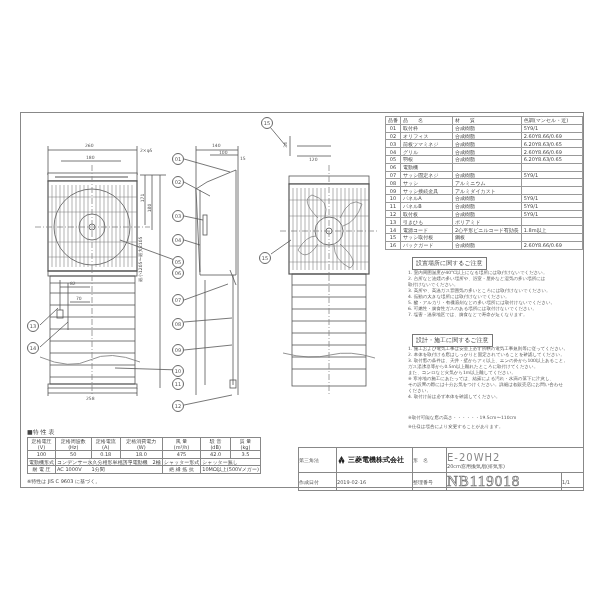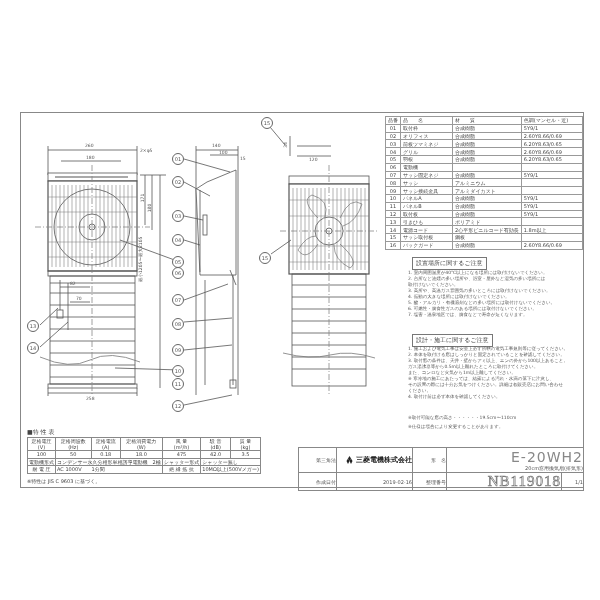--- a/index.html
+++ b/index.html
@@ -16,22 +16,22 @@
 .parts td.mt{width:60px}
 
 .notebox{position:absolute;border:1px solid #777;padding:1px 3px;font-size:6px;color:#444;background:#fff}
 .notes{position:absolute;left:408px;font-size:4.5px;line-height:6px;color:#555}
 
 .spec{position:absolute;left:27px;top:437px;width:228px;border-collapse:collapse;font-size:5px;color:#444}
 .spec td{border:1px solid #888;text-align:center;height:7.5px;line-height:6px;padding:0 1px;white-space:nowrap;overflow:hidden}
 .spec td.l{text-align:left}
 
 .tb{position:absolute;left:298px;top:447px;width:286px;height:41px;border-collapse:collapse;font-size:5px;color:#555}
-.tb td{border:1px solid #888;text-align:right;vertical-align:middle}
-.model{font-size:14px;color:#888;letter-spacing:1px}
+.tb td{border:1px solid #888;text-align:left;vertical-align:middle}
+.model{font-size:10px;color:#888;letter-spacing:1px}
 .docno{font-size:15px;color:#fff;-webkit-text-stroke:0.7px #777;letter-spacing:1px;font-family:Liberation Serif, serif}
 .logo-mark{display:inline-block;vertical-align:middle;margin-right:2px}
 .logo-text{font-size:7px;font-weight:bold;color:#222;vertical-align:middle}
 .callout{position:absolute;width:12px;height:12px;border:1px solid #666;border-radius:50%;font-size:5px;line-height:10px;text-align:center;color:#555;background:#fff}
 svg{position:absolute;left:0;top:0}
 </style>
 </head>
 <body>
 
 <div class="frame"></div>

